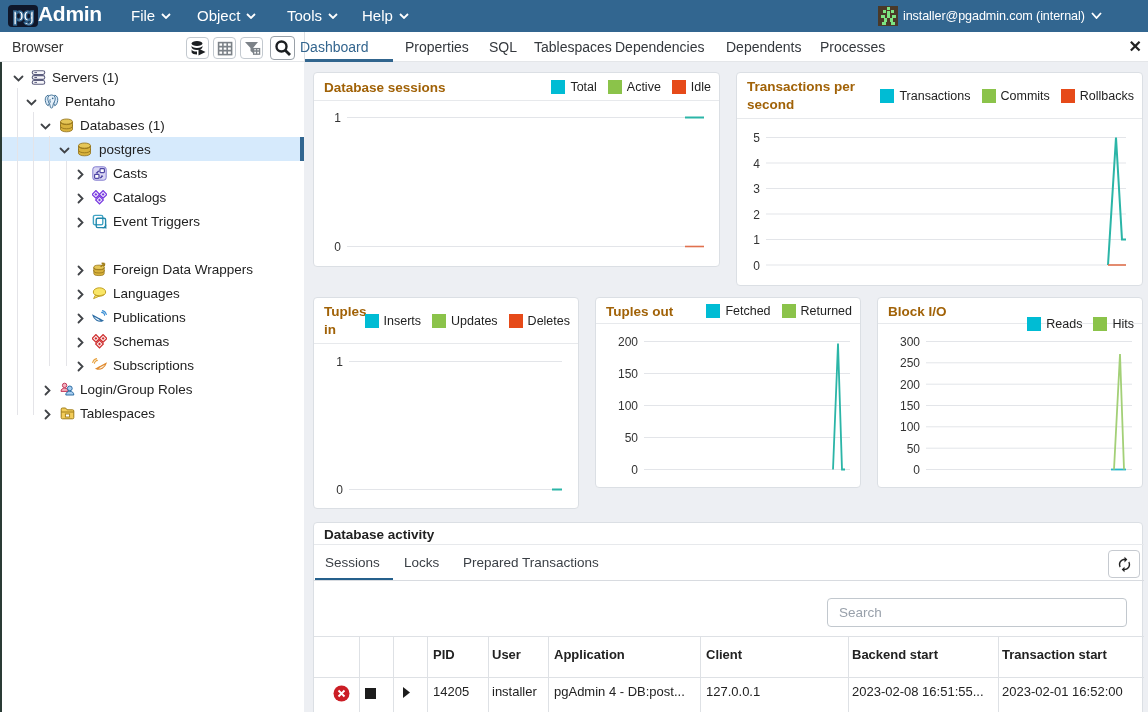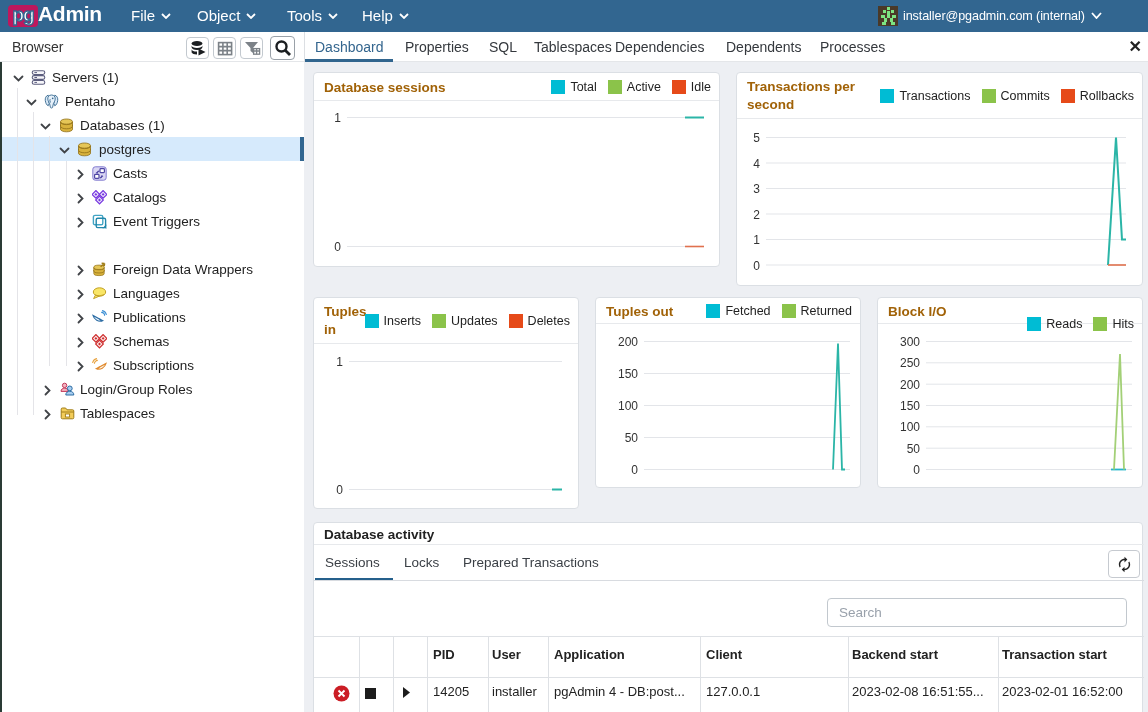--- a/index.html
+++ b/index.html
@@ -2,21 +2,21 @@
 <html><head>
 <meta charset="utf-8">
 <style>
   * { margin:0; padding:0; box-sizing:border-box; }
   html,body { width:1148px; height:712px; overflow:hidden; }
   body { font-family:"Liberation Sans", sans-serif; position:relative; background:#fff; }
   .abs { position:absolute; }
 
   
   #hdr { left:0; top:0; width:1148px; height:32px; background:#326690; }
-  #logo-box { left:8px; top:5px; width:30px; height:22px; background:#be185d; border-radius:4px;
+  #logo-box { left:8px; top:5px; width:30px; height:22px; background:#0f172a; border-radius:4px;
     color:#fff; -webkit-text-stroke:1.3px #326690; font-weight:bold; font-size:19px; text-align:center; line-height:19px; letter-spacing:-1px;}
   #logo-admin { left:38px; top:2px; color:#fff; font-weight:bold; font-size:21px; letter-spacing:-0.3px; }
   .menu { top:0; height:32px; line-height:32px; color:#fff; font-size:15px; }
   .menu svg { vertical-align:middle; margin-left:6px; margin-top:-2px; }
   #avatar { left:878px; top:6px; }
 
   
   #subbar { left:0; top:32px; width:1148px; height:30px; background:#fff; border-bottom:1px solid #e4e6e9; }
   #browser-label { left:12px; top:32px; height:30px; line-height:30px; font-size:14px; color:#333; }
   .tbtn { top:37px; width:23px; height:22px; border:1px solid #c3c9cf; border-radius:4px; background:#fff; }
@@ -124,21 +124,21 @@
       </g>
     </svg>
   </div>
 <div class="abs tbtn" style="left:270px; width:25px; height:24px; top:36px; border-color:#9aa1a8;">
     <svg width="18" height="18" viewBox="0 0 18 18">
   <circle cx="7.5" cy="7.5" r="5" fill="none" stroke="#1b1e21" stroke-width="2.4"></circle>
   <path d="M11.2 11.2 L16 16" stroke="#1b1e21" stroke-width="2.8"></path>
     </svg>
   </div>
 <div class="abs" id="vline"></div>
-<div class="abs tab" id="tab-dash" style="left:315px;text-align:right;">Dashboard</div>
+<div class="abs tab" id="tab-dash" style="left:300px;text-align:right;">Dashboard</div>
 <div class="abs" id="dash-underline"></div>
 <div class="abs tab" style="left:405px;">Properties</div>
 <div class="abs tab" style="left:489px;">SQL</div>
 <div class="abs tab" style="left:534px;">Tablespaces</div>
 <div class="abs tab" style="left:615px;">Dependencies</div>
 <div class="abs tab" style="left:726px;">Dependents</div>
 <div class="abs tab" style="left:820px;">Processes</div>
 <div class="abs" id="tabs-close">✕</div>
 
 <div class="abs" id="sidebar">

